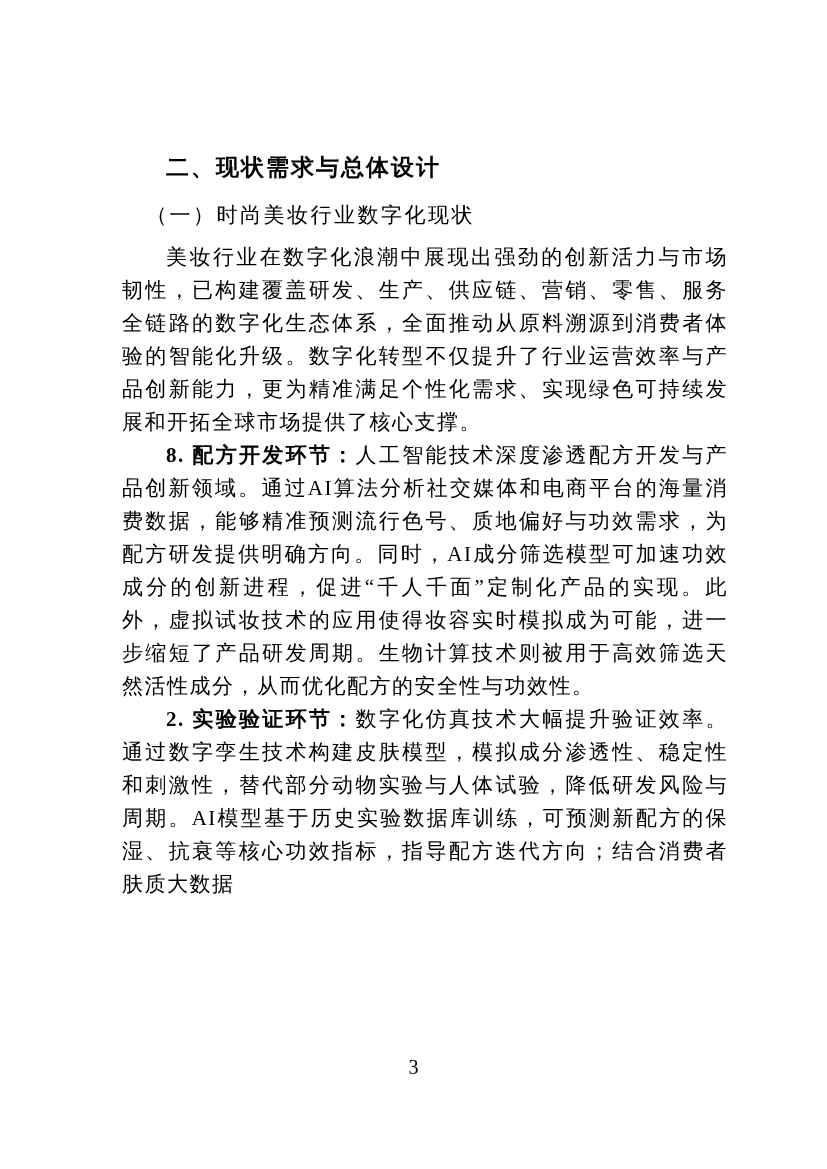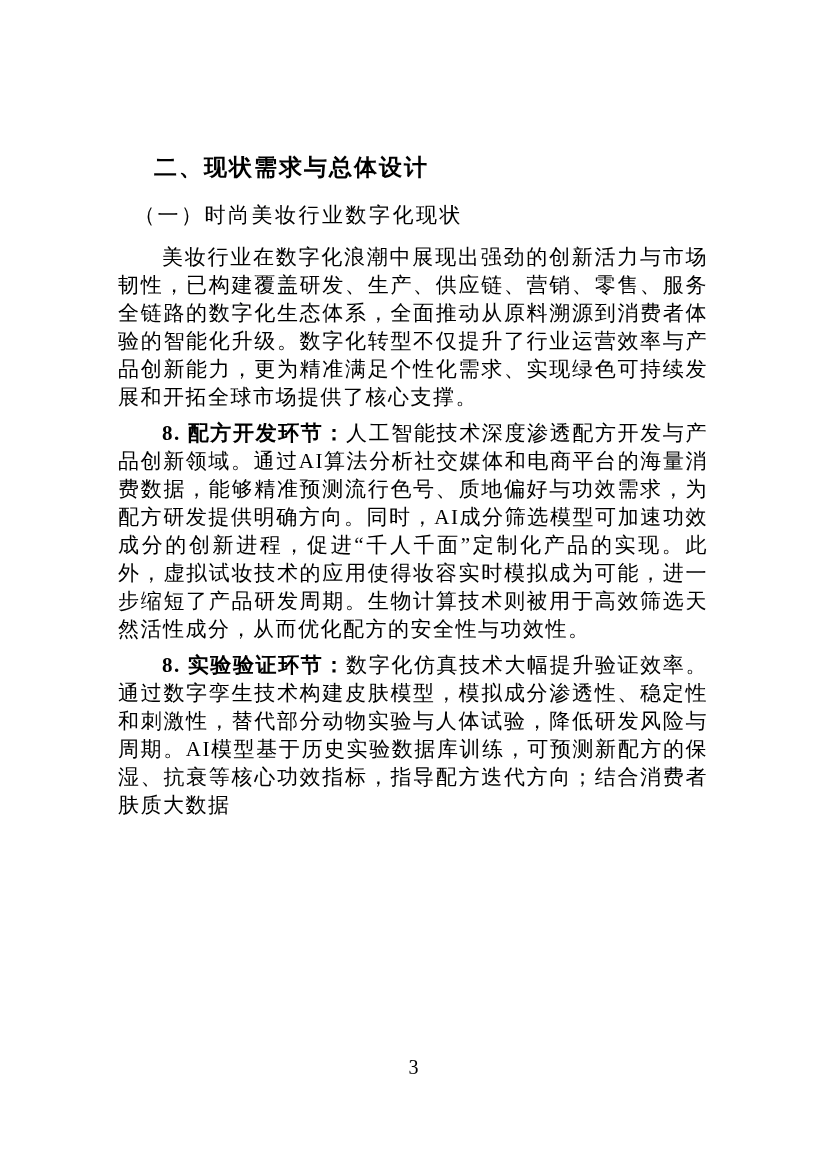--- a/index.html
+++ b/index.html
@@ -7,21 +7,21 @@
     position: relative;
     width: 827px;
     height: 1169px;
     background: #ffffff;
     color: #000000;
     font-family: "Liberation Serif", serif;
     overflow: hidden;
   }
   .content {
     position: absolute;
-    left: 110px;
+    left: 122px;
     top: 147px;
     width: 606px;
   }
   .h1 {
     font-family: "Liberation Sans", sans-serif;
     font-weight: bold;
     font-size: 23px;
     line-height: 40px;
     letter-spacing: 2px;
     text-indent: 44px;
@@ -33,26 +33,26 @@
     font-weight: normal;
     font-size: 21px;
     line-height: 40px;
     letter-spacing: 2.5px;
     text-indent: 24px;
     margin: 8px 0 6px 0;
     white-space: nowrap;
   }
   p.body {
     font-size: 21px;
-    line-height: 28px;
+    line-height: 33px;
     letter-spacing: 1.5px;
     text-align: justify;
     text-justify: inter-character;
     text-indent: 44px;
-    margin: 8px;
+    margin: 0;
   }
   p.body b { font-weight: bold; }
   .page-number {
     position: absolute;
     left: 0;
     right: 0;
     top: 1056px;
     text-align: center;
     font-size: 20px;
     font-family: "Liberation Serif", serif;
@@ -65,18 +65,18 @@
   <div class="content">
 
     <div class="h1">二、现状需求与总体设计</div>
 
     <div class="h2">（一）时尚美妆行业数字化现状</div>
 
     <p class="body"><b></b><span>美妆行业在数字化浪潮中展现出强劲的创新活力与市场韧性，已构建覆盖研发、生产、供应链、营销、零售、服务全链路的数字化生态体系，全面推动从原料溯源到消费者体验的智能化升级。数字化转型不仅提升了行业运营效率与产品创新能力，更为精准满足个性化需求、实现绿色可持续发展和开拓全球市场提供了核心支撑。</span></p>
 
     <p class="body"><b>8. 配方开发环节：</b><span>人工智能技术深度渗透配方开发与产品创新领域。通过AI算法分析社交媒体和电商平台的海量消费数据，能够精准预测流行色号、质地偏好与功效需求，为配方研发提供明确方向。同时，AI成分筛选模型可加速功效成分的创新进程，促进“千人千面”定制化产品的实现。此外，虚拟试妆技术的应用使得妆容实时模拟成为可能，进一步缩短了产品研发周期。生物计算技术则被用于高效筛选天然活性成分，从而优化配方的安全性与功效性。</span></p>
 
-    <p class="body"><b>8. 实验验证环节：</b><span>数字化仿真技术大幅提升验证效率。通过数字孪生技术构建皮肤模型，模拟成分渗透性、稳定性和刺激性，替代部分动物实验与人体试验，降低研发风险与周期。AI模型基于历史实验数据库训练，可预测新配方的保湿、抗衰等核心功效指标，指导配方迭代方向；结合消费者肤质大数据</span></p>
+    <p class="body"><b>2. 实验验证环节：</b><span>数字化仿真技术大幅提升验证效率。通过数字孪生技术构建皮肤模型，模拟成分渗透性、稳定性和刺激性，替代部分动物实验与人体试验，降低研发风险与周期。AI模型基于历史实验数据库训练，可预测新配方的保湿、抗衰等核心功效指标，指导配方迭代方向；结合消费者肤质大数据</span></p>
 
   </div>
 
   <div class="page-number">3</div>
 </div>
 
 </body></html>

